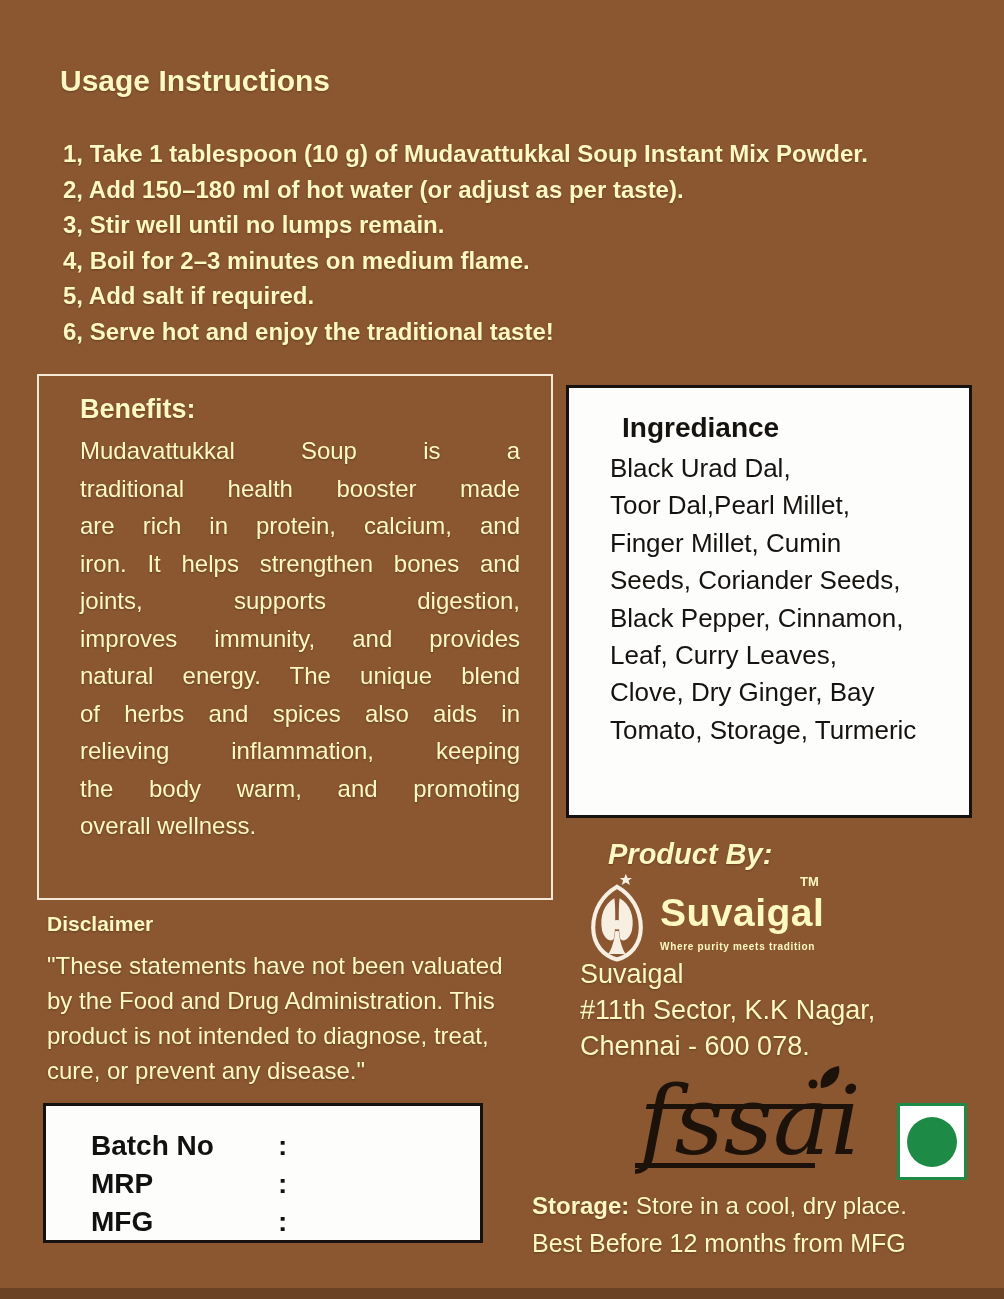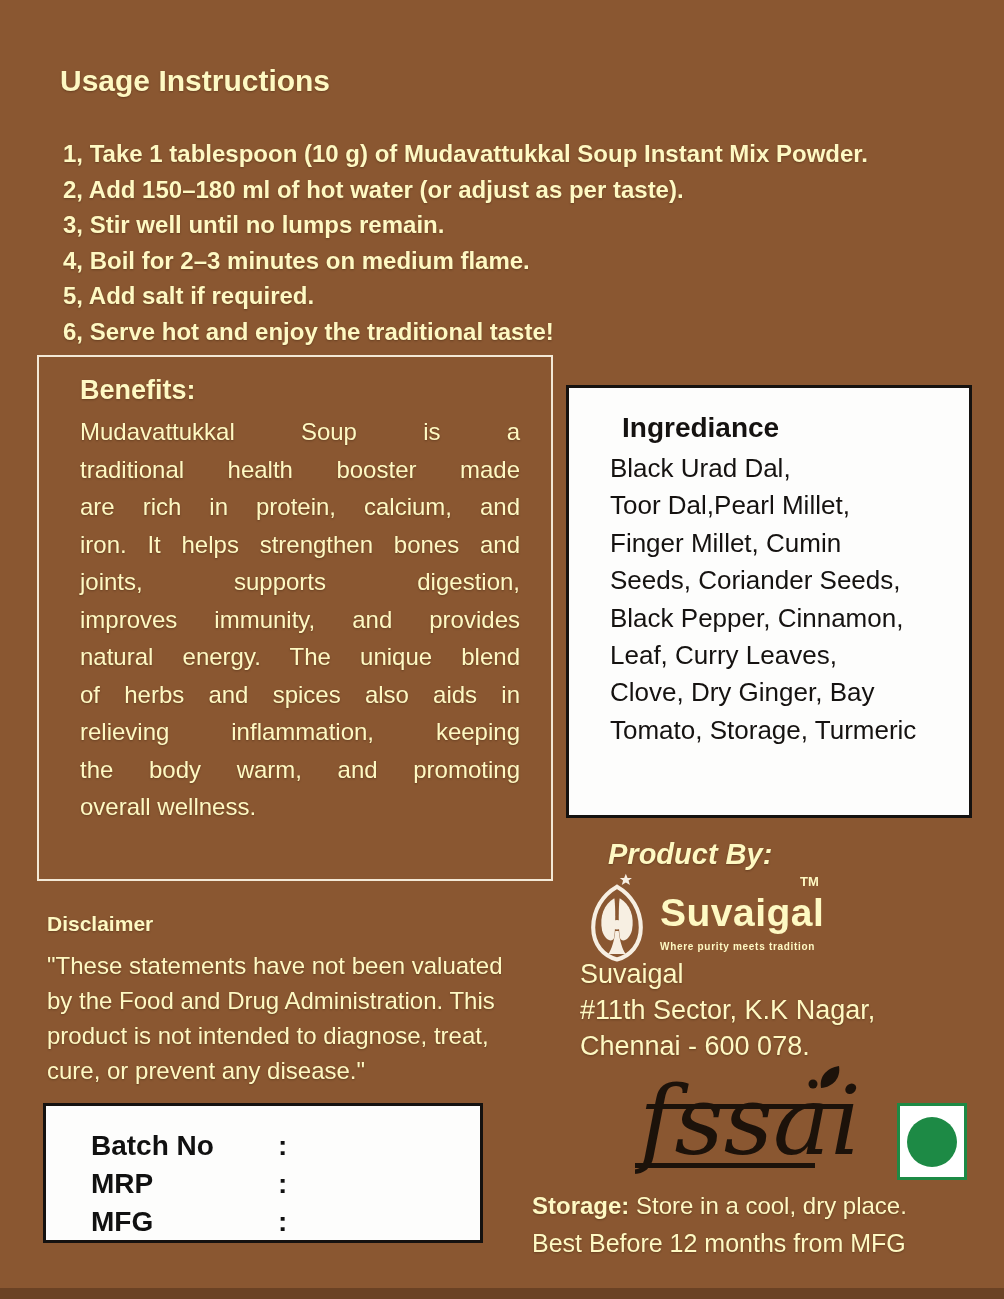--- a/index.html
+++ b/index.html
@@ -11,21 +11,21 @@
   }
   .abs{position:absolute;}
   .cream{color:#fef9c3;}
   .soft{text-shadow:0 1px 2px rgba(40,20,5,.35);}
 
   
   .usage-title{left:60px;top:64px;font-size:30px;font-weight:bold;}
   .usage-steps{left:63px;top:136px;font-size:24px;font-weight:bold;line-height:35.5px;white-space:nowrap;}
 
   
-  .benefits-box{left:37px;top:355px;width:516px;height:526px;border:2px solid #f3e9d6;box-sizing:border-box;}
+  .benefits-box{left:37px;top:374px;width:516px;height:526px;border:2px solid #f3e9d6;box-sizing:border-box;}
   .benefits-title{left:41px;top:18px;font-size:27px;font-weight:bold;}
   .benefits-text{left:41px;top:56px;width:440px;font-size:24px;line-height:37.5px;}
   .bline{text-align:justify;text-align-last:justify;height:37.5px;white-space:nowrap;}
   .bline-last{text-align-last:left;}
 
   
   .ingredients-box{left:566px;top:385px;width:406px;height:433px;background:#fdfdfc;border:3px solid #151210;box-sizing:border-box;color:#151210;}
   .ingredients-title{left:53px;top:24px;font-size:28px;font-weight:bold;}
   .ingredients-lines{left:41px;top:62px;font-size:26px;line-height:37.4px;white-space:nowrap;}
 

